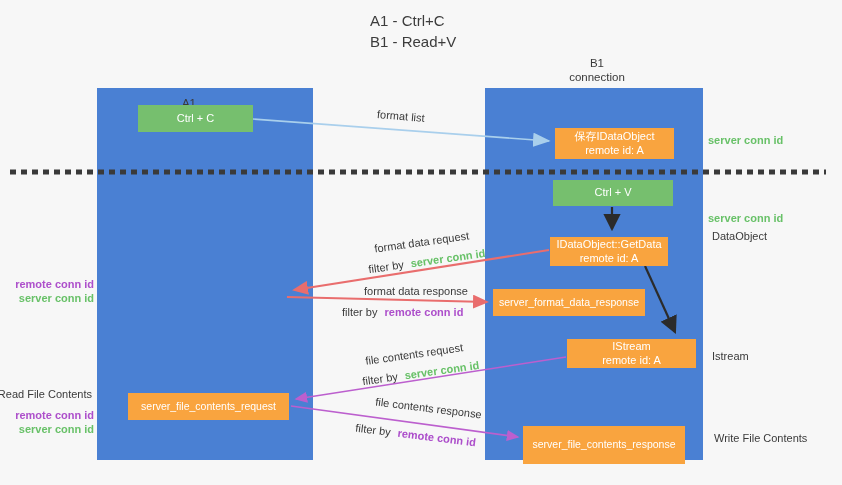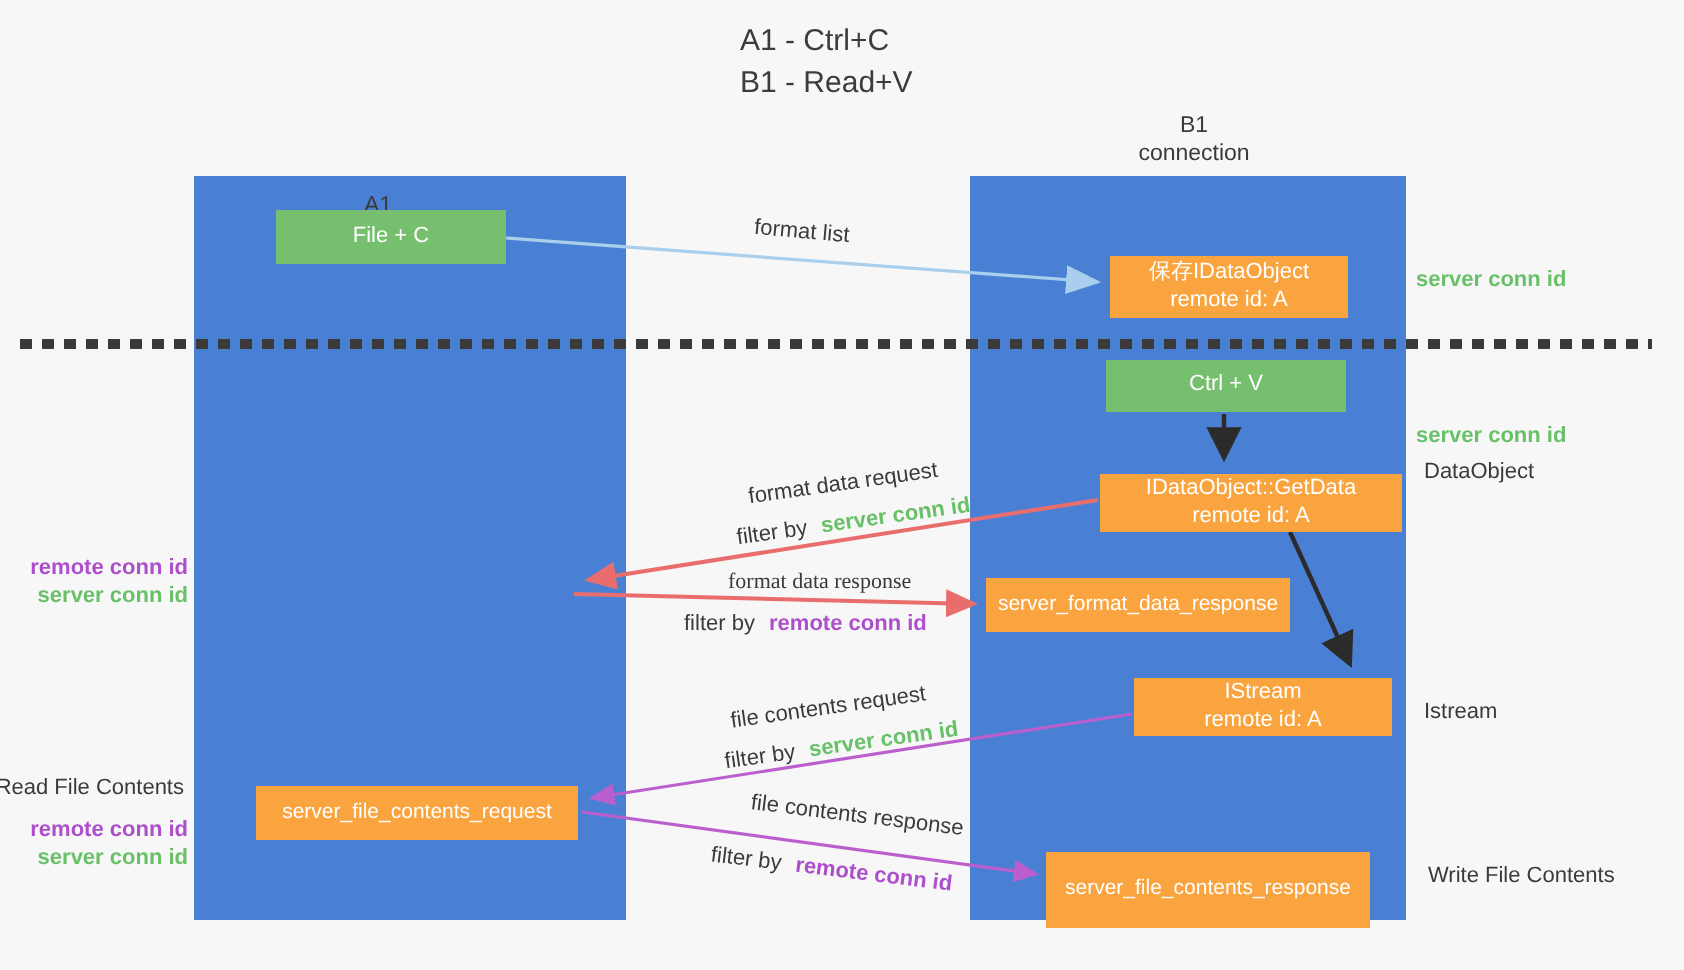--- a/index.html
+++ b/index.html
@@ -87,33 +87,33 @@
   <div class="col-header" style="left:129px;margin-top:40px;">
     <div>A1</div>
     <div>remote</div>
   </div>
   <div class="col-header" style="left:537px;">
     <div>B1</div>
     <div>connection</div>
   </div>
 
   <div class="node green" style="left:138px; top:105px; width:115px; height:27px;">
-    <div>File + C</div>
+    <div>Ctrl + C</div>
   </div>
 
   <div class="node orange" style="left:555px; top:128px; width:119px; height:31px;">
     <div>保存IDataObject</div>
     <div>remote id: A</div>
   </div>
 
   <div class="node green" style="left:553px; top:180px; width:120px; height:26px;">
     <div>Ctrl + V</div>
   </div>
 
-  <div class="node orange" style="left:550px; top:237px; width:151px; height:29px;">
+  <div class="node orange" style="left:550px; top:237px; width:118px; height:29px;">
     <div>IDataObject::GetData</div>
     <div>remote id: A</div>
   </div>
 
 
   <div class="node orange small-node" style="left:493px; top:289px; width:152px; height:27px;">
     <div>server_format_data_response</div>
   </div>
 
   <div class="node orange" style="left:567px; top:339px; width:129px; height:29px;">
@@ -134,21 +134,21 @@
   </div>
 
   <div class="alabel tilt-up" style="left:374px; top:236px;">
     <span>format data request</span>
   </div>
   <div class="alabel tilt-up" style="left:368px; top:255px;">
     <span>filter by</span>
     <span class="green-em">server conn id</span>
   </div>
 
-  <div class="alabel" style="left:364px; top:285px;font-family:Liberation Serif, serif;">
+  <div class="alabel" style="left:364px; top:285px;">
     <span>format data response</span>
   </div>
   <div class="alabel" style="left:342px; top:306px;">
     <span>filter by</span>
     <span class="purple-em">remote conn id</span>
   </div>
 
   <div class="alabel tilt-up" style="left:365px; top:348px;">
     <span>file contents request</span>
   </div>

